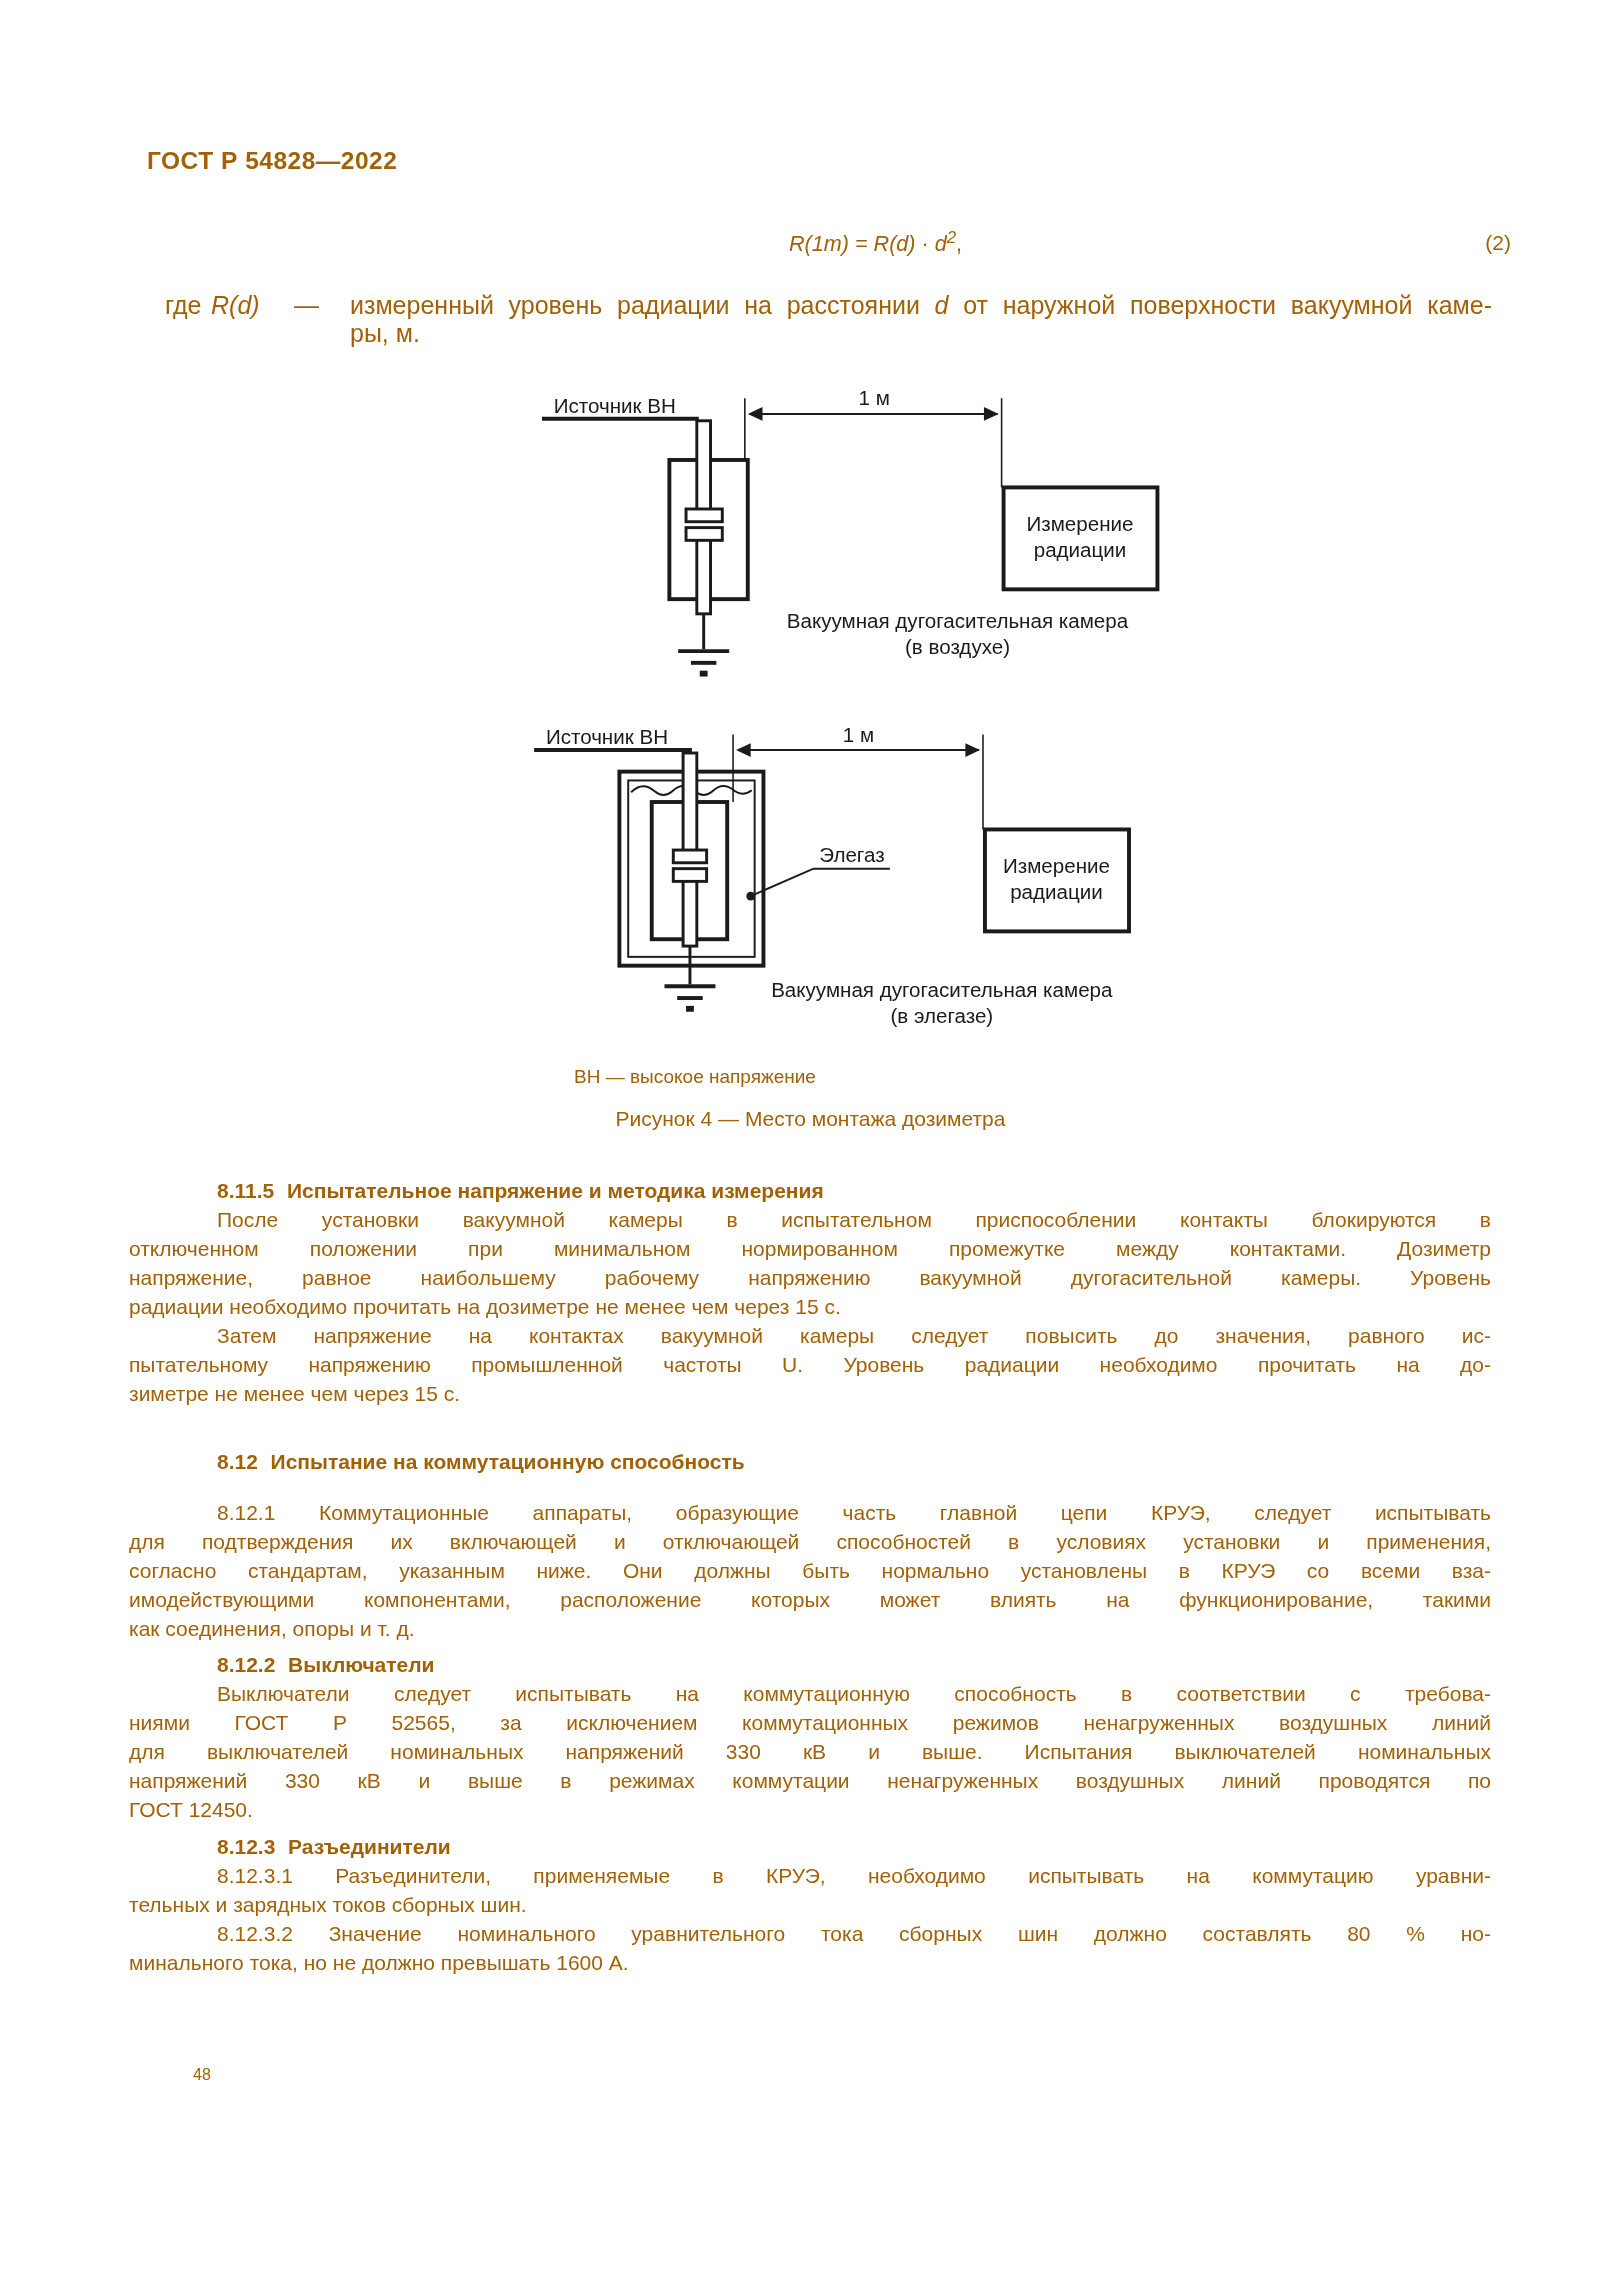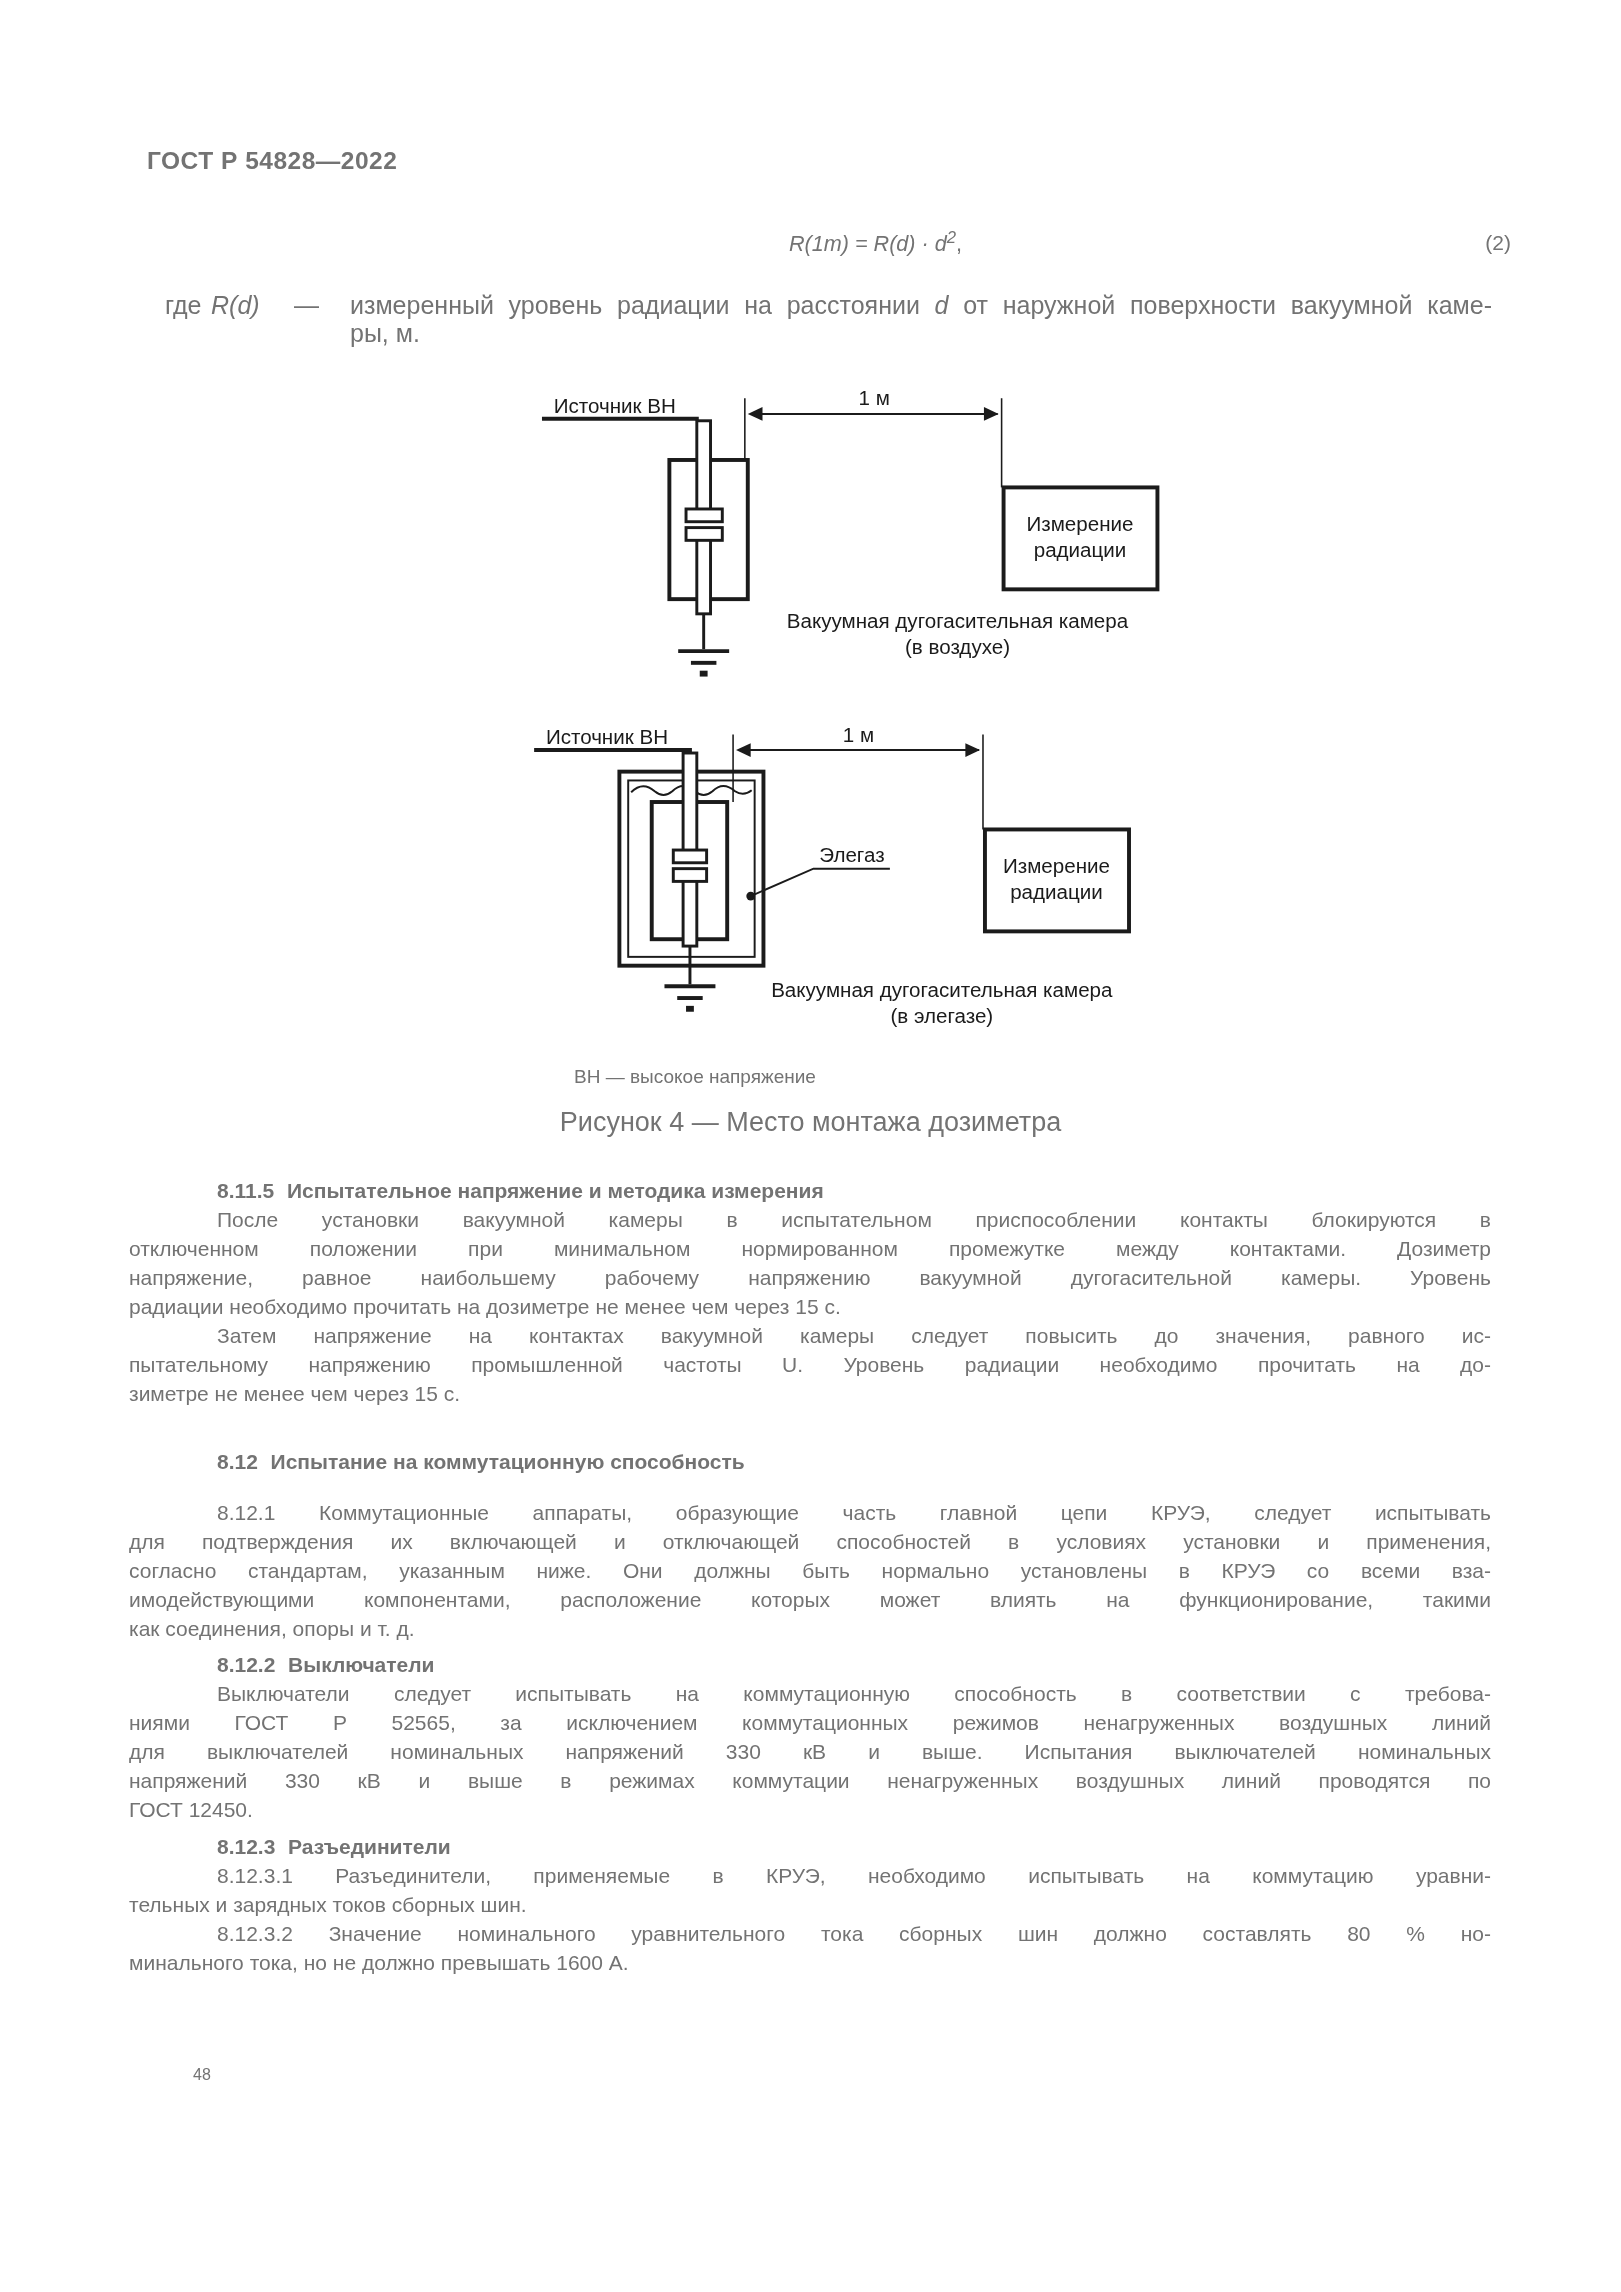--- a/index.html
+++ b/index.html
@@ -1,35 +1,35 @@
 <!DOCTYPE html>
 <html><head>
 <meta charset="utf-8">
 <style>
   html,body{margin:0;padding:0;background:#e8e8e8;}
   .page{
     position:relative;width:1621px;height:2293px;margin:0 auto;
-    background:#ffffff;color:#737373;
+    background:#ffffff;color:#a16207;
     font-family:"Liberation Sans",sans-serif;
     overflow:hidden;
   }
   .hdr{position:absolute;left:147px;top:147px;font-size:24.5px;font-weight:bold;letter-spacing:0.5px;}
   .formula-row{position:absolute;left:65px;top:228px;width:1621px;text-align:center;font-size:21.6px;}
   .it{font-style:italic;}
   .formula-row sup{font-size:16.7px;}
   .formula-num{position:absolute;top:231px;right:110px;font-size:21px;}
   .w-abs{position:absolute;top:291px;font-size:25px;}
   .w-lead{left:165px;}
   .w-sym{left:211px;}
   .w-dash{left:294px;}
   .w-def{position:absolute;left:350px;top:291px;width:1142px;font-size:25px;line-height:28px;}
   .w-l1{text-align:justify;text-align-last:justify;}
   svg text{font-family:"Liberation Sans",sans-serif;font-size:21px;fill:#1b1b1b;}
   .fig-legend{position:absolute;left:0;top:1066px;width:1390px;text-align:center;font-size:19px;}
-  .fig-caption{position:absolute;left:0;top:1107px;width:1621px;text-align:center;font-size:27px;}
+  .fig-caption{position:absolute;left:0;top:1107px;width:1621px;text-align:center;font-size:21px;}
   .body-col{position:absolute;left:129px;top:1176px;width:1362px;font-size:21px;}
   .ln{line-height:29px;}
   .j{text-align:justify;text-align-last:justify;}
   .ind{padding-left:88px;}
   .hd{font-weight:bold;}
   .ht{margin-left:12.7px;}
   .h812{margin-top:39px;margin-bottom:21.6px;}
   .h8122,.h8123{margin-top:7.8px;}
   .pageno{position:absolute;left:193px;top:2066px;font-size:16px;}
 </style>

